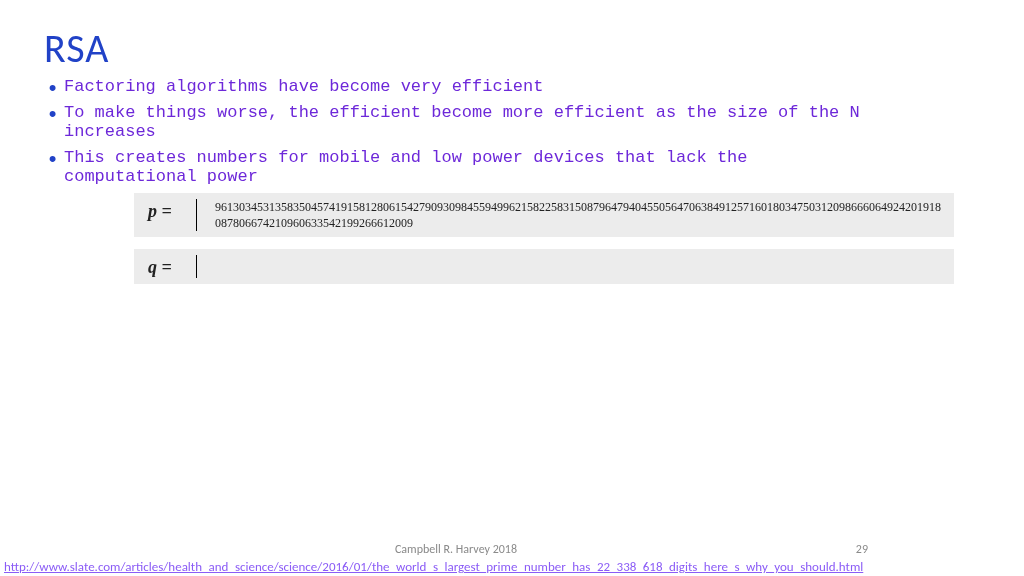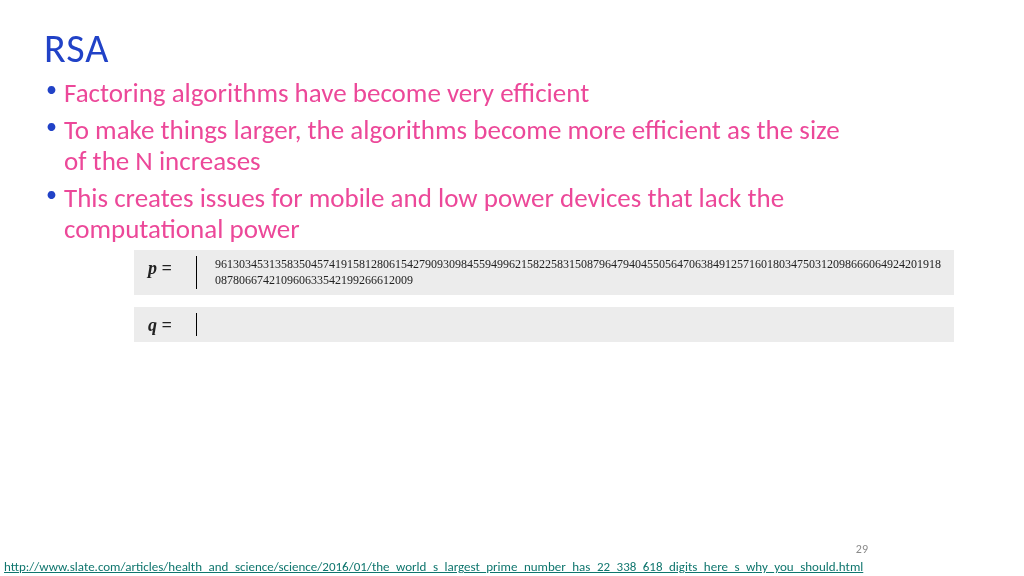--- a/index.html
+++ b/index.html
@@ -1,47 +1,48 @@
 <!DOCTYPE html>
 <html><head>
 <meta charset="utf-8">
 <style>
   * { margin: 0; padding: 0; box-sizing: border-box; }
   html, body { width: 1024px; height: 576px; background: #fff; font-family: Calibri, Arial, sans-serif; overflow: hidden; }
   .slide { width: 912px; height: 576px; position: relative; padding: 24px 44px 0 44px; }
   .title { color: #2142c7; font-size: 40px; font-weight: 400; letter-spacing: 1px; margin-bottom: 4px; }
   .subtitle { color: #000; font-size: 24px; font-weight: 700; margin-bottom: 6px; }
   ul.bullets { list-style: none; }
-  ul.bullets li { position: relative; padding-left: 20px; font-size: 27px; line-height: 1.15; color: #ec4899; margin-bottom: 6px; }
+  ul.bullets li { position: relative; padding-left: 20px; font-size: 17px; line-height: 1.15; color: #6d28d9; margin-bottom: 6px; font-family: Liberation Mono, monospace; }
   ul.bullets li::before { content: "•"; position: absolute; left: 2px; top: 0; color: #2142c7; font-size: 22px; line-height: 1.2; }
   .numbox { width: 820px; margin-left: 90px; background: #ececec; display: flex; align-items: stretch; padding: 6px 10px 6px 14px; margin-bottom: 12px; }
   .numbox .label { font-family: Georgia, 'Times New Roman', serif; font-style: italic; font-weight: 700; font-size: 18px; color: #222; width: 48px; display: flex; align-items: flex-start; padding-top: 2px; }
   .numbox .sep { width: 1px; background: #000; margin: 0 18px 0 0; }
   .numbox .val { font-family: Georgia, 'Times New Roman', serif; font-size: 12px; line-height: 1.35; color: #222; word-break: break-all; flex: 1; }
   .footer { position: absolute; bottom: 20px; left: 0; width: 100%; text-align: center; font-size: 12px; color: #8a8a8a; }
   .pagenum { position: absolute; bottom: 20px; right: 44px; font-size: 12px; color: #8a8a8a; }
-  .link { position: absolute; bottom: 2px; left: 4px; width: 1016px; font-size: 13px; color: #0f766e; text-decoration: underline; white-space: nowrap; overflow: hidden; }
+  .link { position: absolute; bottom: 2px; left: 4px; width: 1016px; font-size: 13px; color: #8b5cf6; text-decoration: underline; white-space: nowrap; overflow: hidden; }
 </style>
 </head>
 <body>
 
 <div class="slide">
   <div class="title">RSA</div>
   <ul class="bullets">
     <li>Factoring algorithms have become very efficient</li>
-    <li>To make things larger, the algorithms become more efficient as the size of the N increases</li>
-    <li>This creates issues for mobile and low power devices that lack the computational power</li>
+    <li>To make things worse, the efficient become more efficient as the size of the N increases</li>
+    <li>This creates numbers for mobile and low power devices that lack the computational power</li>
   </ul>
 
   <div class="numbox">
     <div class="label">p =</div>
     <div class="sep"></div>
     <div class="val">9613034531358350457419158128061542790930984559499621582258315087964794045505647063849125716018034750312098666064924201918087806674210960633542199266612009</div>
   </div>
 
   <div class="numbox">
     <div class="label">q =</div>
     <div class="sep"></div>
   </div>
 
+  <div class="footer">Campbell R. Harvey 2018</div>
   <div class="pagenum">29</div>
   <a class="link">http://www.slate.com/articles/health_and_science/science/2016/01/the_world_s_largest_prime_number_has_22_338_618_digits_here_s_why_you_should.html</a>
 </div>
 
 </body></html>

